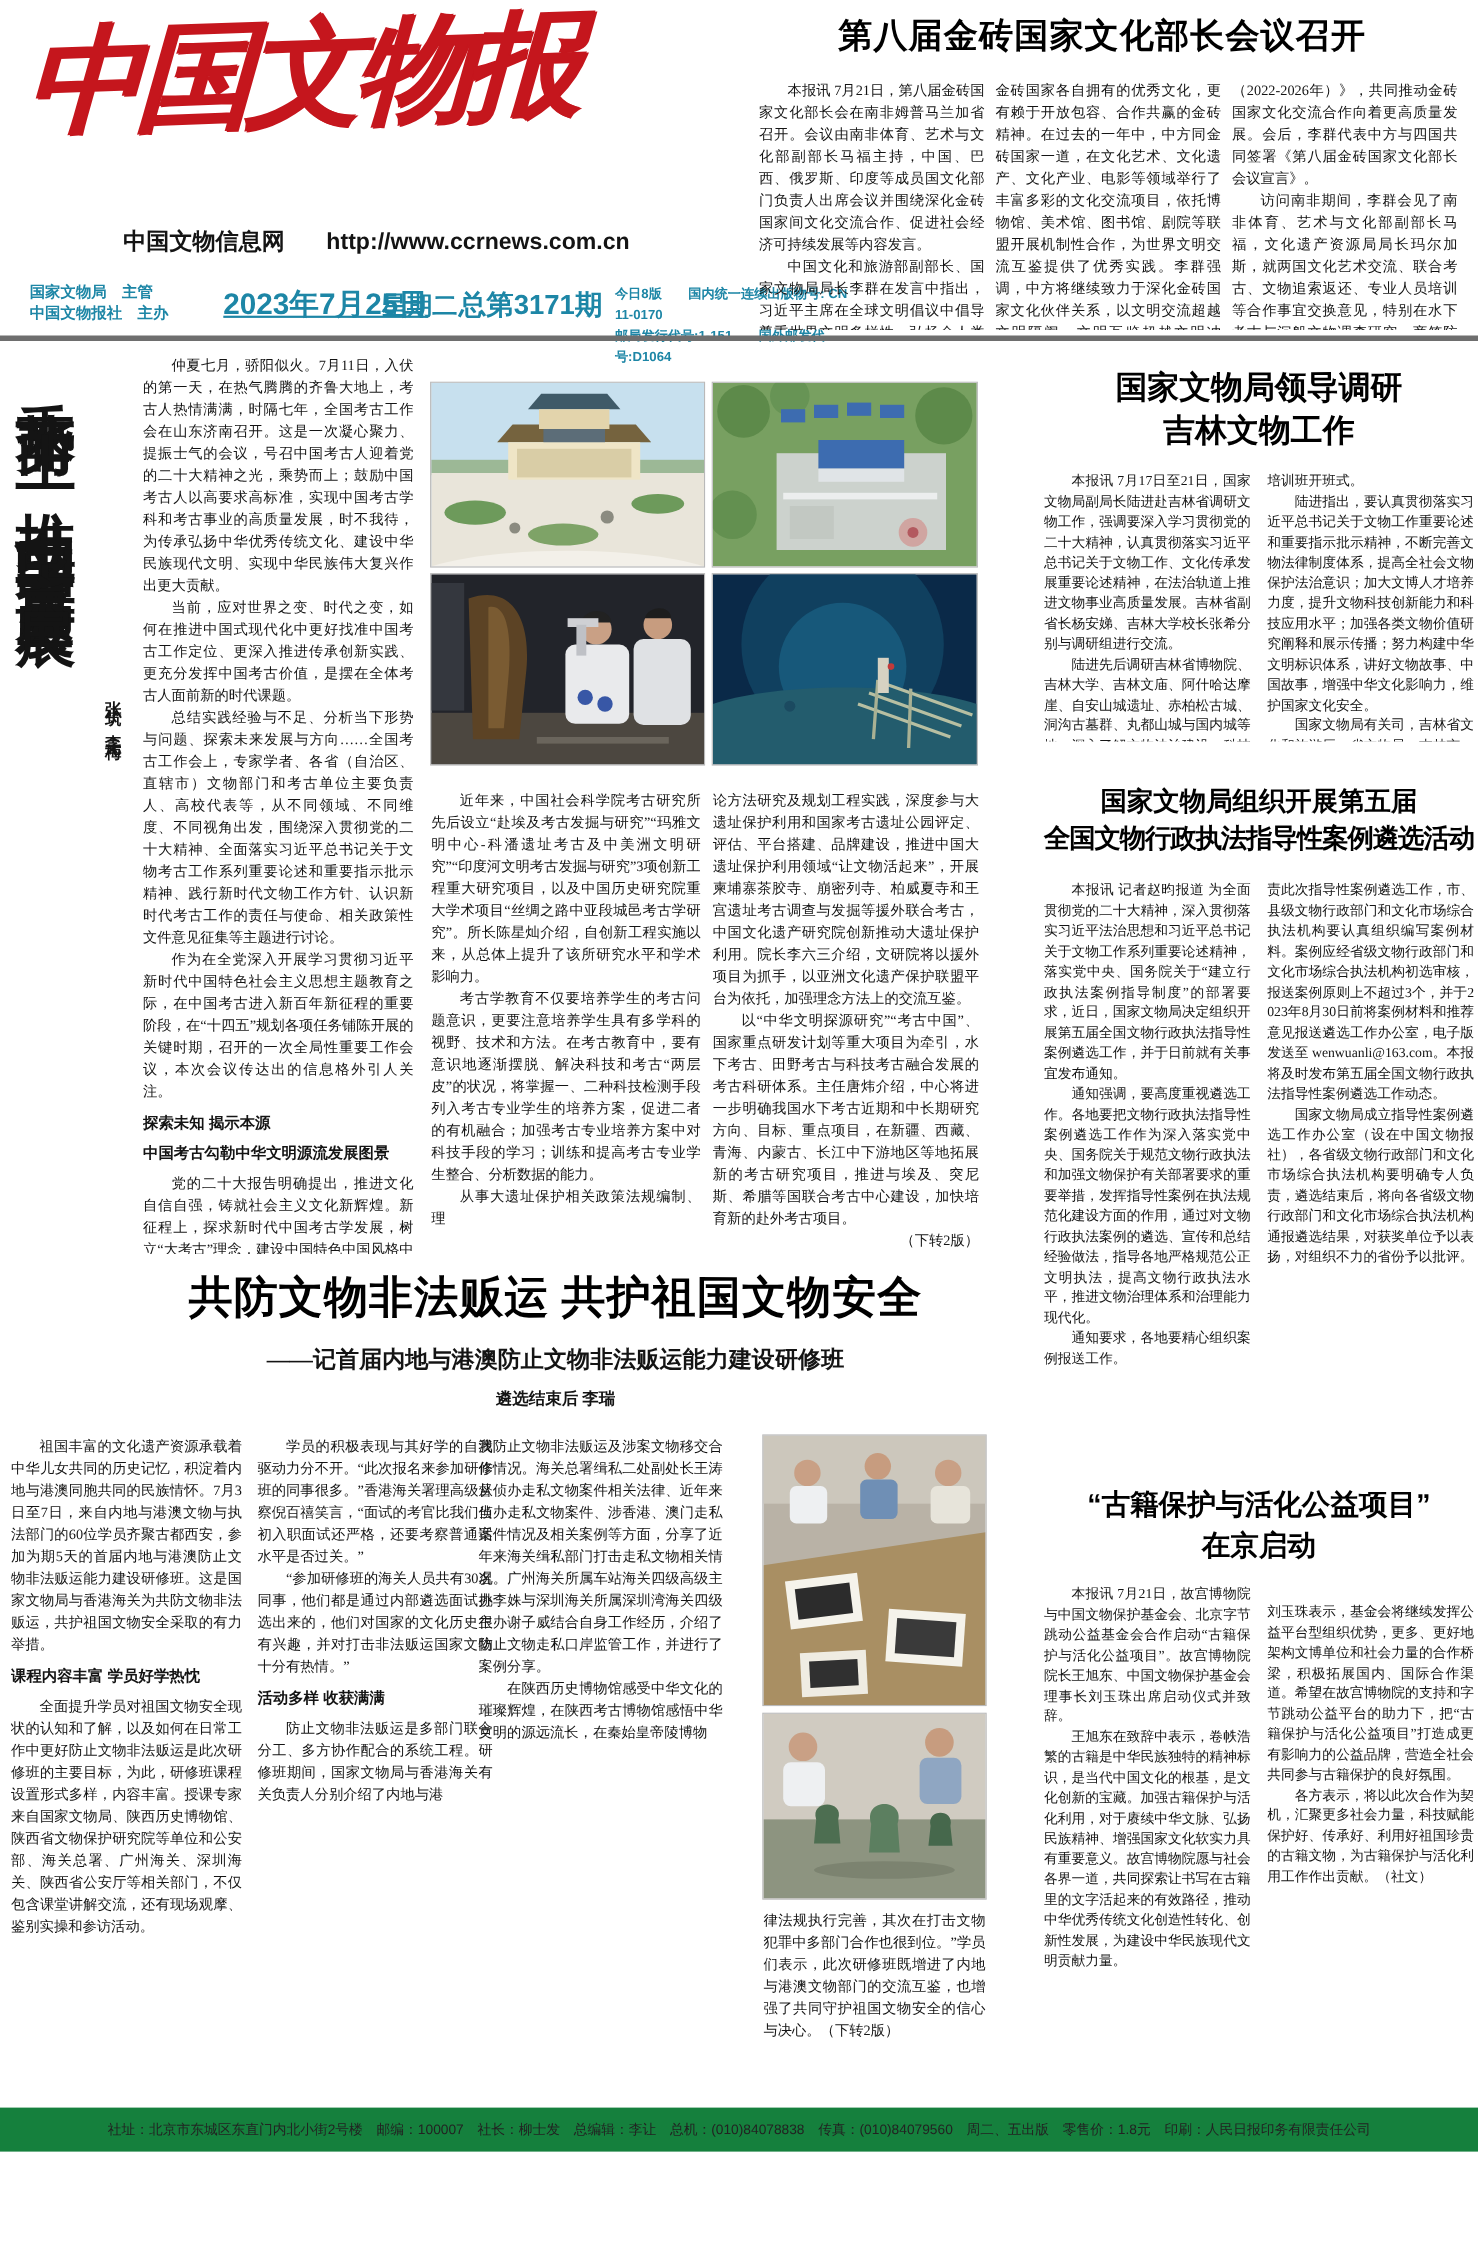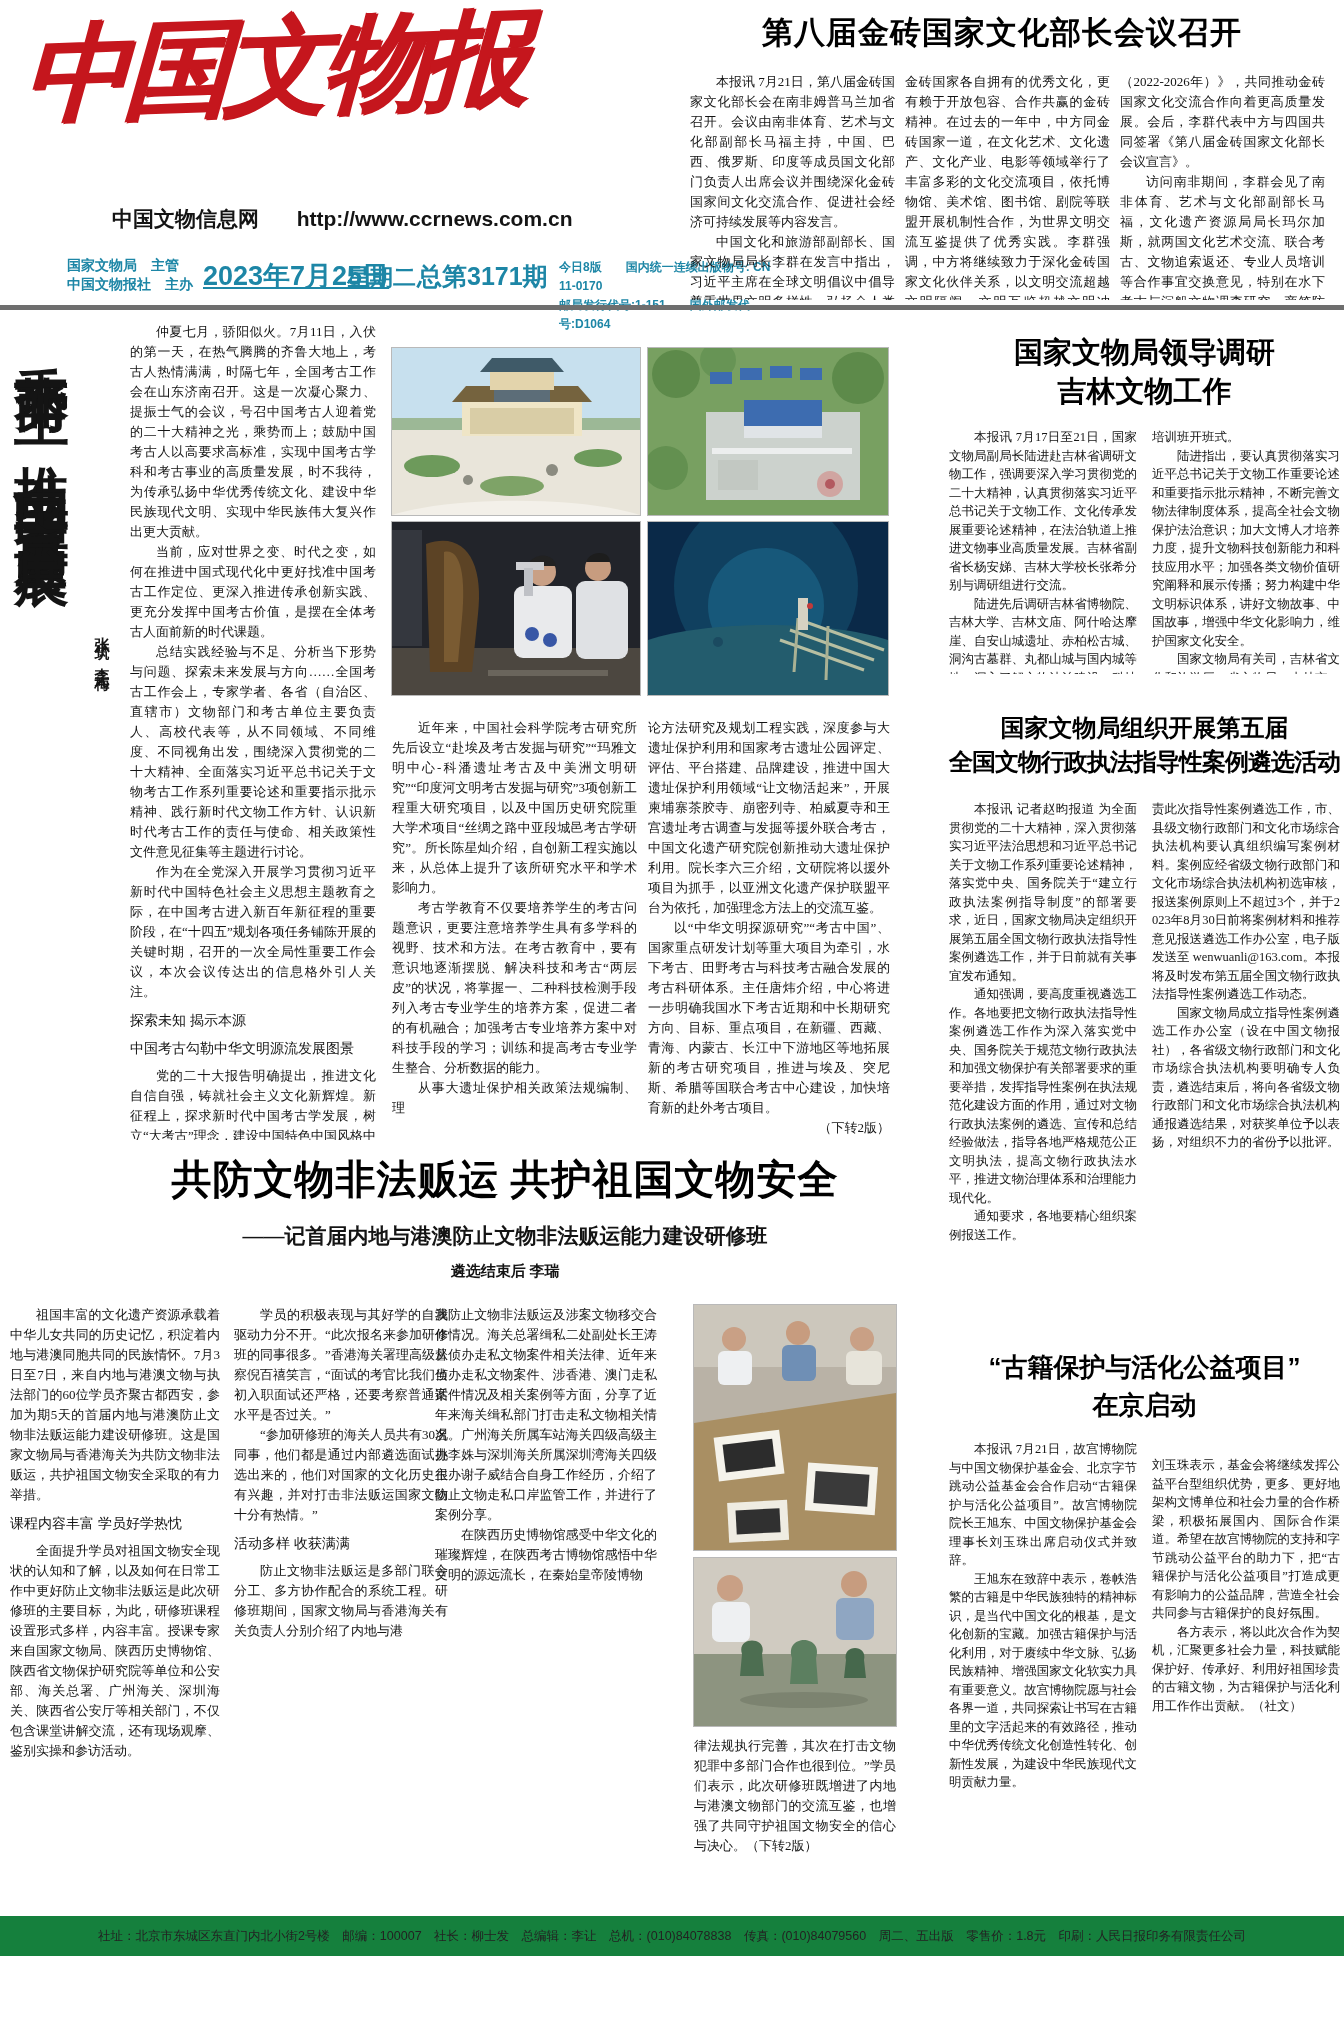--- a/index.html
+++ b/index.html
@@ -4,21 +4,21 @@
 <style>
   html,body{margin:0;padding:0;background:#ffffff;}
   body{width:1344px;height:2040px;position:relative;overflow:hidden;
        font-family:"Liberation Serif","DejaVu Serif",serif;color:#141414;}
   .abs{position:absolute;}
   .sans{font-family:"Liberation Sans","DejaVu Sans",sans-serif;}
   .col{font-size:13px;line-height:20px;text-align:justify;word-break:break-all;overflow:hidden;}
   .col p{margin:0;text-indent:2em;}
   .col p.cont{text-indent:0;}
   .col p.turn{text-indent:0;text-align:right;}
-  .subhead{font-weight:normal;text-indent:0 !important;text-align:left;
+  .subhead{font-weight:bold;text-indent:0 !important;text-align:left;
            font-family:"Liberation Sans","DejaVu Sans",sans-serif;
            font-size:14px;margin:8px 0 !important;}
   .teal{color:#1d86a6;}
   .vert{writing-mode:vertical-rl;text-orientation:upright;}
   .mast-title{color:#c5161d;font-weight:900;font-style:italic;
               font-size:106px;letter-spacing:-6px;white-space:nowrap;
               transform:rotate(-2deg) skewX(-4deg);transform-origin:left top;
               text-shadow:2px 1px 0 #c5161d;}
   .headline{font-weight:900;text-align:center;color:#000;}
   .hl-sans{font-family:"Liberation Sans","DejaVu Sans",sans-serif;font-weight:bold;}
@@ -31,21 +31,21 @@
 <body>
 
 <div class="abs mast-title" style="left:26px;top:4px;">中国文物报</div>
 
 <div class="abs sans" style="left:112px;top:205px;font-size:21px;font-weight:bold;">
   <span>中国文物信息网</span>
   <span style="display:inline-block;width:26px;"></span>
   <span>http://www.ccrnews.com.cn</span>
 </div>
 
-<div class="abs sans teal" style="left:27px;top:256px;font-size:14px;font-weight:bold;line-height:19px;margin-left:40px;">
+<div class="abs sans teal" style="left:27px;top:256px;font-size:14px;font-weight:bold;line-height:19px;">
   <div>国家文物局　主管</div>
   <div>中国文物报社　主办</div>
 </div>
 <div class="abs sans teal" style="left:203px;top:258px;font-size:27px;font-weight:bold;text-decoration:underline;">2023年7月25日</div>
 <div class="abs sans teal" style="left:347px;top:262px;font-size:23px;font-weight:bold;">星期二</div>
 <div class="abs sans teal" style="left:417px;top:260px;font-size:25px;font-weight:bold;">总第3171期</div>
 <div class="abs sans teal" style="left:559px;top:258px;font-size:12px;font-weight:bold;line-height:19px;width:230px;">
   <div>今日8版　　国内统一连续出版物号: CN 11-0170</div>
   <div>邮局发行代号:1-151　　国外邮发代号:D1064</div>
 </div>

